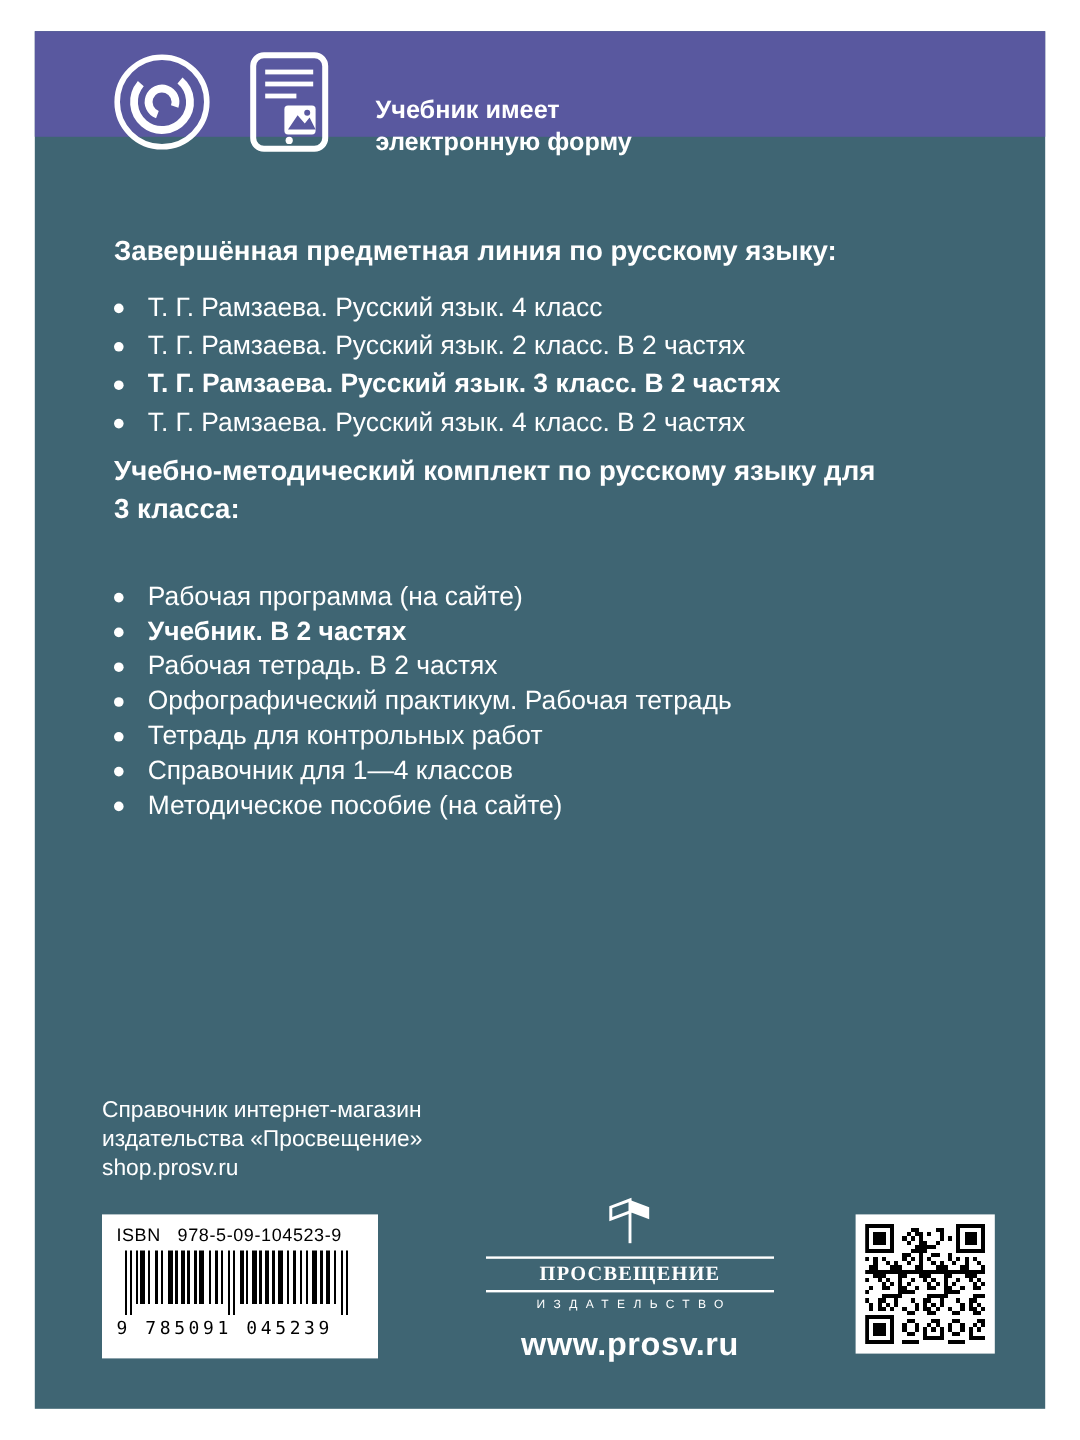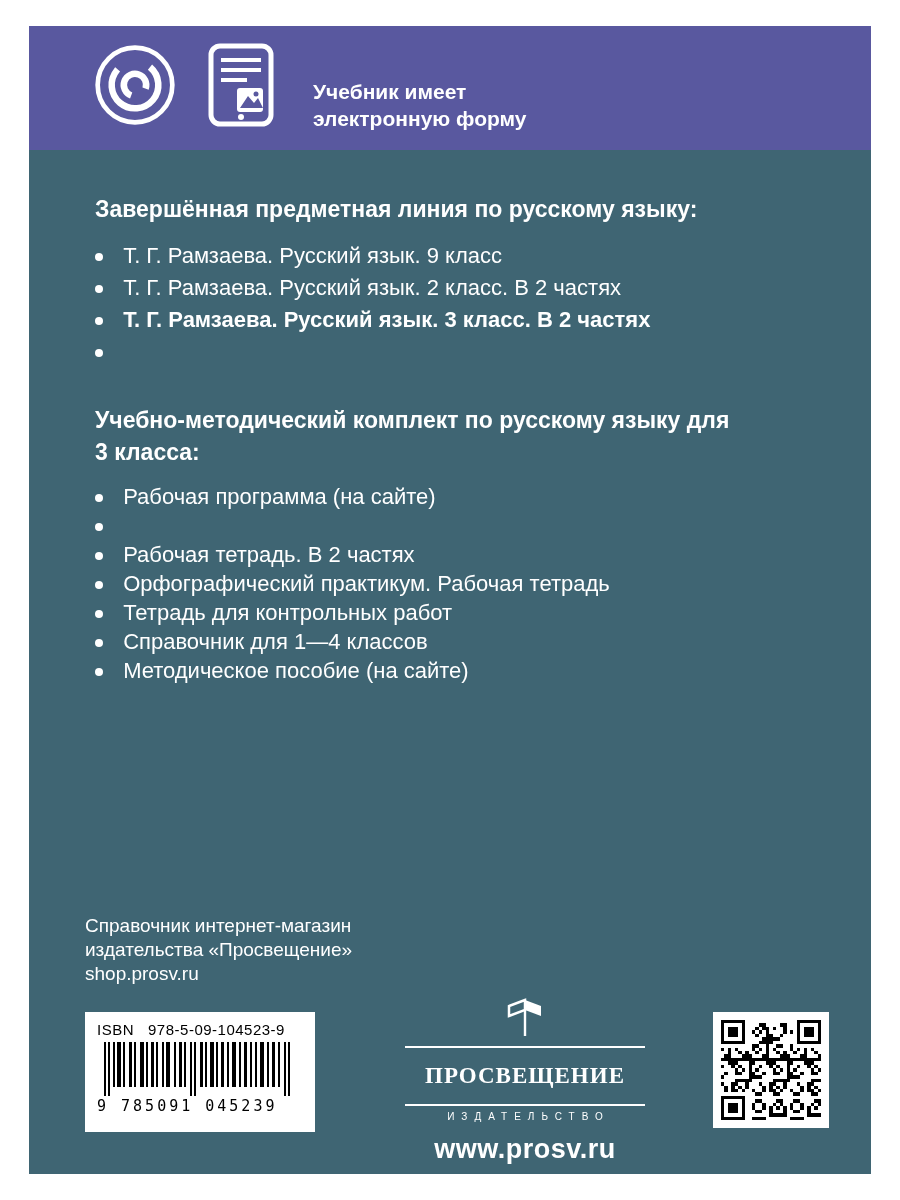--- a/index.html
+++ b/index.html
@@ -5,30 +5,30 @@
   html,body{margin:0;padding:0;}
   body{
     width:900px;height:1200px;position:relative;background:#ffffff;
     font-family:"Liberation Sans",sans-serif;overflow:hidden;
   }
   .cover{
     position:absolute;left:29px;top:26px;width:842px;height:1148px;
     background:#3f6573;color:#ffffff;
   }
   .band{
-    position:absolute;left:0;top:0;right:0;height:124px;background:#59589f;
+    position:absolute;left:0;top:0;right:0;height:88px;background:#59589f;
   }
   .emblem-icon{position:absolute;left:64px;top:17px;}
   .ebook-icon{position:absolute;left:178px;top:16px;}
   .banner-text{
     position:absolute;left:284px;top:52px;font-size:21px;font-weight:bold;line-height:27px;
   }
   .section-heading{font-weight:bold;font-size:23px;}
   .h1{position:absolute;left:66px;top:170px;}
-  .h2{position:absolute;left:66px;top:378px;width:640px;line-height:32px;}
+  .h2{position:absolute;left:66px;top:350px;width:640px;line-height:32px;}
   ul.list{list-style:none;margin:0;padding:0;font-size:22px;}
   .list1{position:absolute;left:66px;top:214px;}
   .list1 li{line-height:32px;}
   .list2{position:absolute;left:66px;top:456px;}
   .list2 li{line-height:29px;}
   .bullet{
     display:inline-block;width:8px;height:8px;background:#fff;border-radius:50%;
     margin-right:14px;vertical-align:2px;
   }
   li.bold .item-text{font-weight:bold;}
@@ -38,22 +38,22 @@
     position:absolute;left:56px;top:986px;width:230px;height:120px;
     background:#ffffff;color:#000;
   }
   .isbn-line{font-size:15px;padding:9px 0 0 12px;letter-spacing:0.5px;}
   .isbn-number{margin-left:14px;text-align:right;}
   .bars{margin:4px 0 0 18px;}
   .bars svg rect{fill:#000;}
   .digits{font-size:15px;letter-spacing:3px;margin:-3px 0 0 12px;font-family:"DejaVu Sans Mono",monospace;}
   .publisher{position:absolute;left:376px;top:970px;width:240px;text-align:center;}
   .pub-name{
-    font-family:"Liberation Serif",serif;font-size:23px;font-weight:bold;letter-spacing:1px;
-    border-top:2px solid #fff;border-bottom:2px solid #fff;padding:15px 0;margin-top:4px;
+    font-family:"Liberation Serif",serif;font-size:17px;font-weight:bold;letter-spacing:1px;
+    border-top:2px solid #fff;border-bottom:2px solid #fff;padding:3px 0;margin-top:4px;
   }
   .pub-sub{font-size:10px;letter-spacing:7px;margin-top:5px;padding-left:7px;}
   .pub-url{font-size:27px;font-weight:bold;margin-top:12px;letter-spacing:0.5px;}
   .qr-box{
     position:absolute;left:684px;top:986px;width:116px;height:116px;background:#ffffff;
     display:flex;align-items:center;justify-content:center;
   }
 </style>
 </head>
 <body>
@@ -83,43 +83,45 @@
     <div class="banner-text">
       <div>Учебник имеет</div>
       <div>электронную форму</div>
     </div>
   </div>
 
   <div class="section-heading h1">Завершённая предметная линия по русскому языку:</div>
   <ul class="list list1">
     <li>
       <span class="bullet"></span>
-      <span class="item-text">Т. Г. Рамзаева. Русский язык. 9 класс</span>
+      <span class="item-text">Т. Г. Рамзаева. Русский язык. 4 класс</span>
     </li>
     <li>
       <span class="bullet"></span>
       <span class="item-text">Т. Г. Рамзаева. Русский язык. 2 класс. В 2 частях</span>
     </li>
     <li class="bold">
       <span class="bullet"></span>
       <span class="item-text">Т. Г. Рамзаева. Русский язык. 3 класс. В 2 частях</span>
     </li>
     <li>
       <span class="bullet"></span>
+      <span class="item-text">Т. Г. Рамзаева. Русский язык. 4 класс. В 2 частях</span>
     </li>
   </ul>
 
   <div class="section-heading h2">Учебно-методический комплект по русскому языку для 3 класса:</div>
   <ul class="list list2">
     <li>
       <span class="bullet"></span>
       <span class="item-text">Рабочая программа (на сайте)</span>
     </li>
     <li class="bold">
       <span class="bullet"></span>
+      <span class="item-text">Учебник. В 2 частях</span>
     </li>
     <li>
       <span class="bullet"></span>
       <span class="item-text">Рабочая тетрадь. В 2 частях</span>
     </li>
     <li>
       <span class="bullet"></span>
       <span class="item-text">Орфографический практикум. Рабочая тетрадь</span>
     </li>
     <li>

